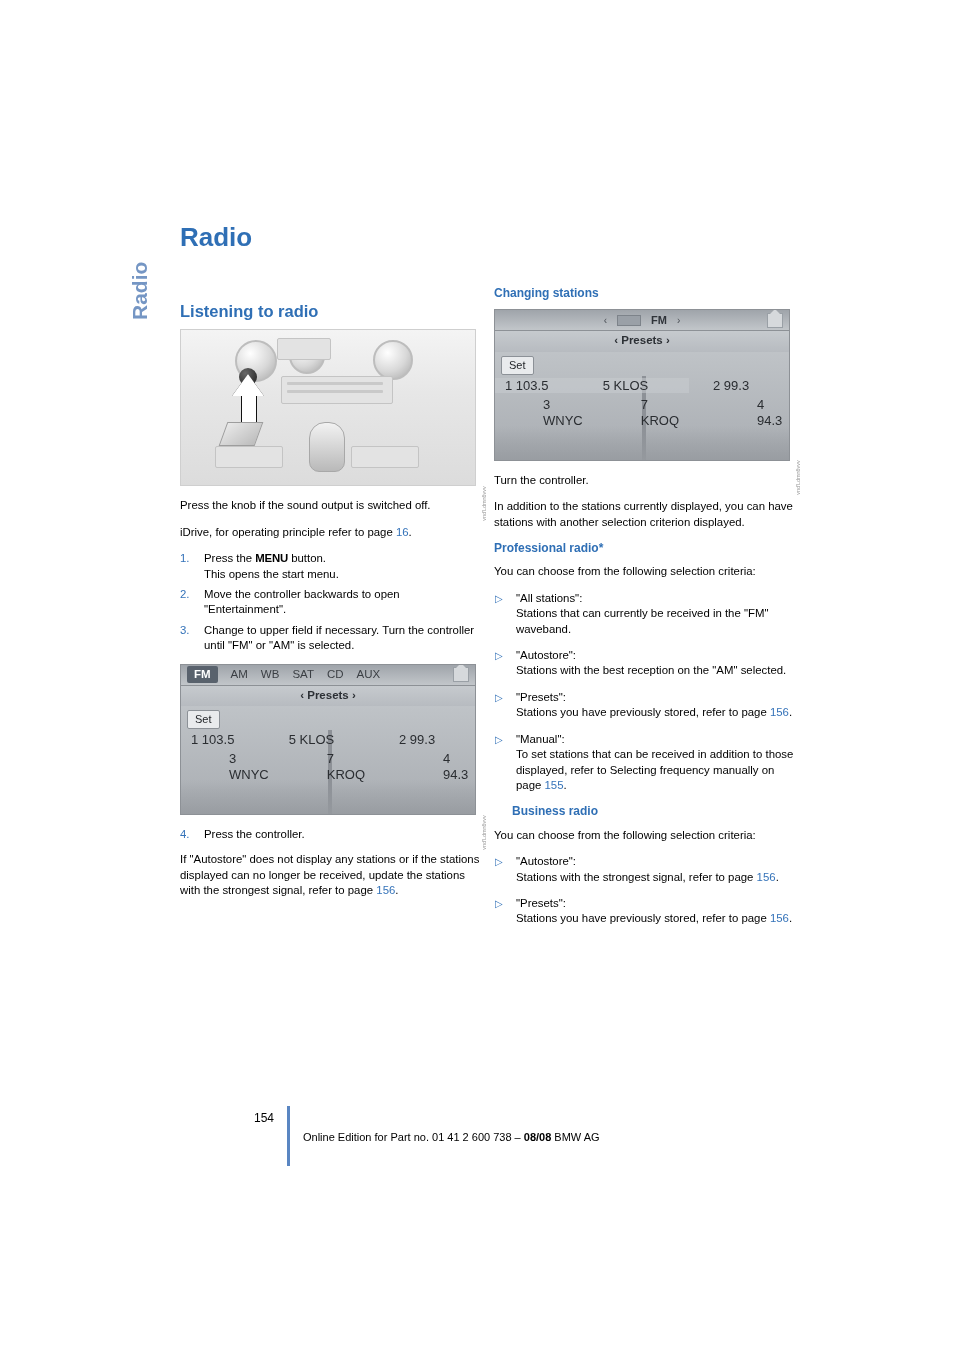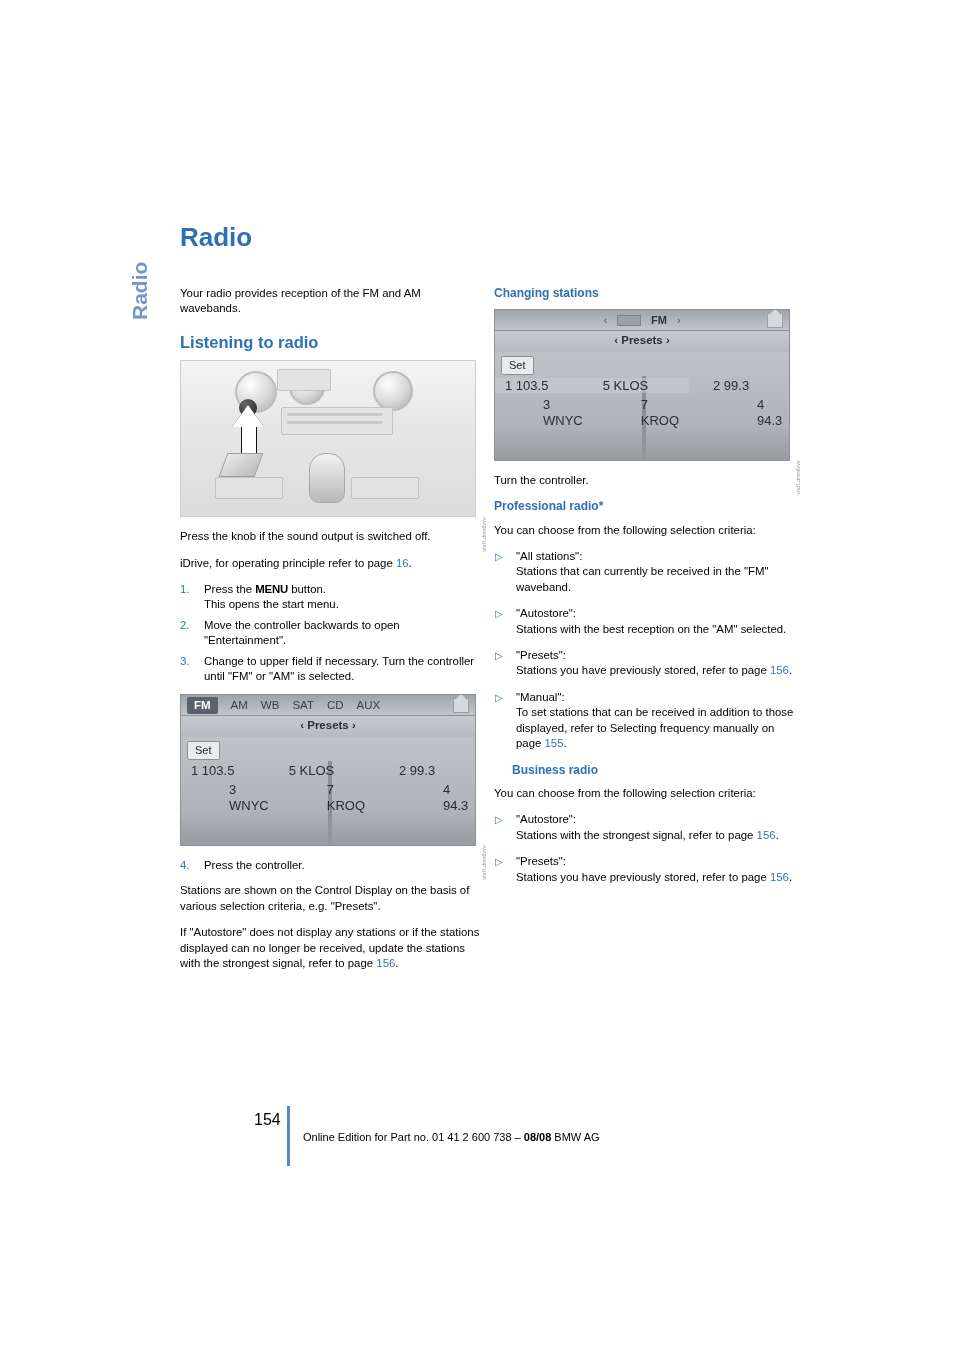--- a/index.html
+++ b/index.html
@@ -342,21 +342,21 @@
     left: 287px;
     top: 1106px;
     width: 3px;
     height: 60px;
     background: #5a86c2;
   }
   .page-num {
     position: absolute;
     left: 254px;
     top: 1111px;
-    font-size: 16px;
+    font-size: 12px;
     color: #000;
   }
   .footer-text {
     position: absolute;
     left: 303px;
     top: 1131px;
     font-size: 11px;
     color: #000;
   }
   .footer-text b { font-weight: bold; }
@@ -367,21 +367,20 @@
 <div class="page">
 
   <div class="side-tab">
     <span>Radio</span>
   </div>
 
   <div class="page-title">Radio</div>
 
   <div class="col col-left">
 
-    <p>Your radio provides reception of the FM and AM wavebands.</p>
 
     <h2 class="section">Listening to radio</h2>
 
     <div class="fig">
       <div class="dash">
         <div class="vent" style="left:54px;top:10px;width:38px;height:38px;"></div>
         <div class="vent" style="left:108px;top:8px;width:32px;height:32px;"></div>
         <div class="vent" style="left:192px;top:10px;width:36px;height:36px;"></div>
         <div class="panel" style="left:96px;top:8px;width:52px;height:20px;"></div>
         <div class="panel" style="left:100px;top:46px;width:110px;height:26px;"></div>
@@ -453,21 +452,20 @@
       <div class="fig-caption-v">vnd'Ldmn6vvv</div>
     </div>
 
     <ol class="steps">
       <li>
         <span class="num">4.</span>
         <span>Press the controller.</span>
       </li>
     </ol>
 
-    <p>Stations are shown on the Control Display on the basis of various selection criteria, e.g. "Presets".</p>
 
     <p><span>If "Autostore" does not display any stations or if the stations displayed can no longer be received, update the stations with the strongest signal, refer to page </span><span class="pref">156</span><span>.</span></p>
   </div>
 
   <div class="col col-right">
 
     <h3 class="sub">Changing stations</h3>
 
     <div class="fig">
       <div class="idrive idrive2">
@@ -492,20 +490,21 @@
             <div class="preset-cell" style="padding-left:68px;">4 94.3</div>
             <div class="preset-cell r" style="padding-left:68px;">8 100.5</div>
           </div>
           <div class="fade"></div>
         </div>
       </div>
       <div class="fig-caption-v">vnd'Ldmn6vvv</div>
     </div>
 
     <p>Turn the controller.</p>
+    <p>In addition to the stations currently displayed, you can have stations with another selection criterion displayed.</p>
 
     <h3 class="sub spaced">Professional radio*</h3>
     <p>You can choose from the following selection criteria:</p>
 
     <ul class="tri">
       <li>
         <span class="tri">▷</span>
         <span>"All stations":</span><br>
         <span>Stations that can currently be received in the "FM" waveband.</span>
       </li>

